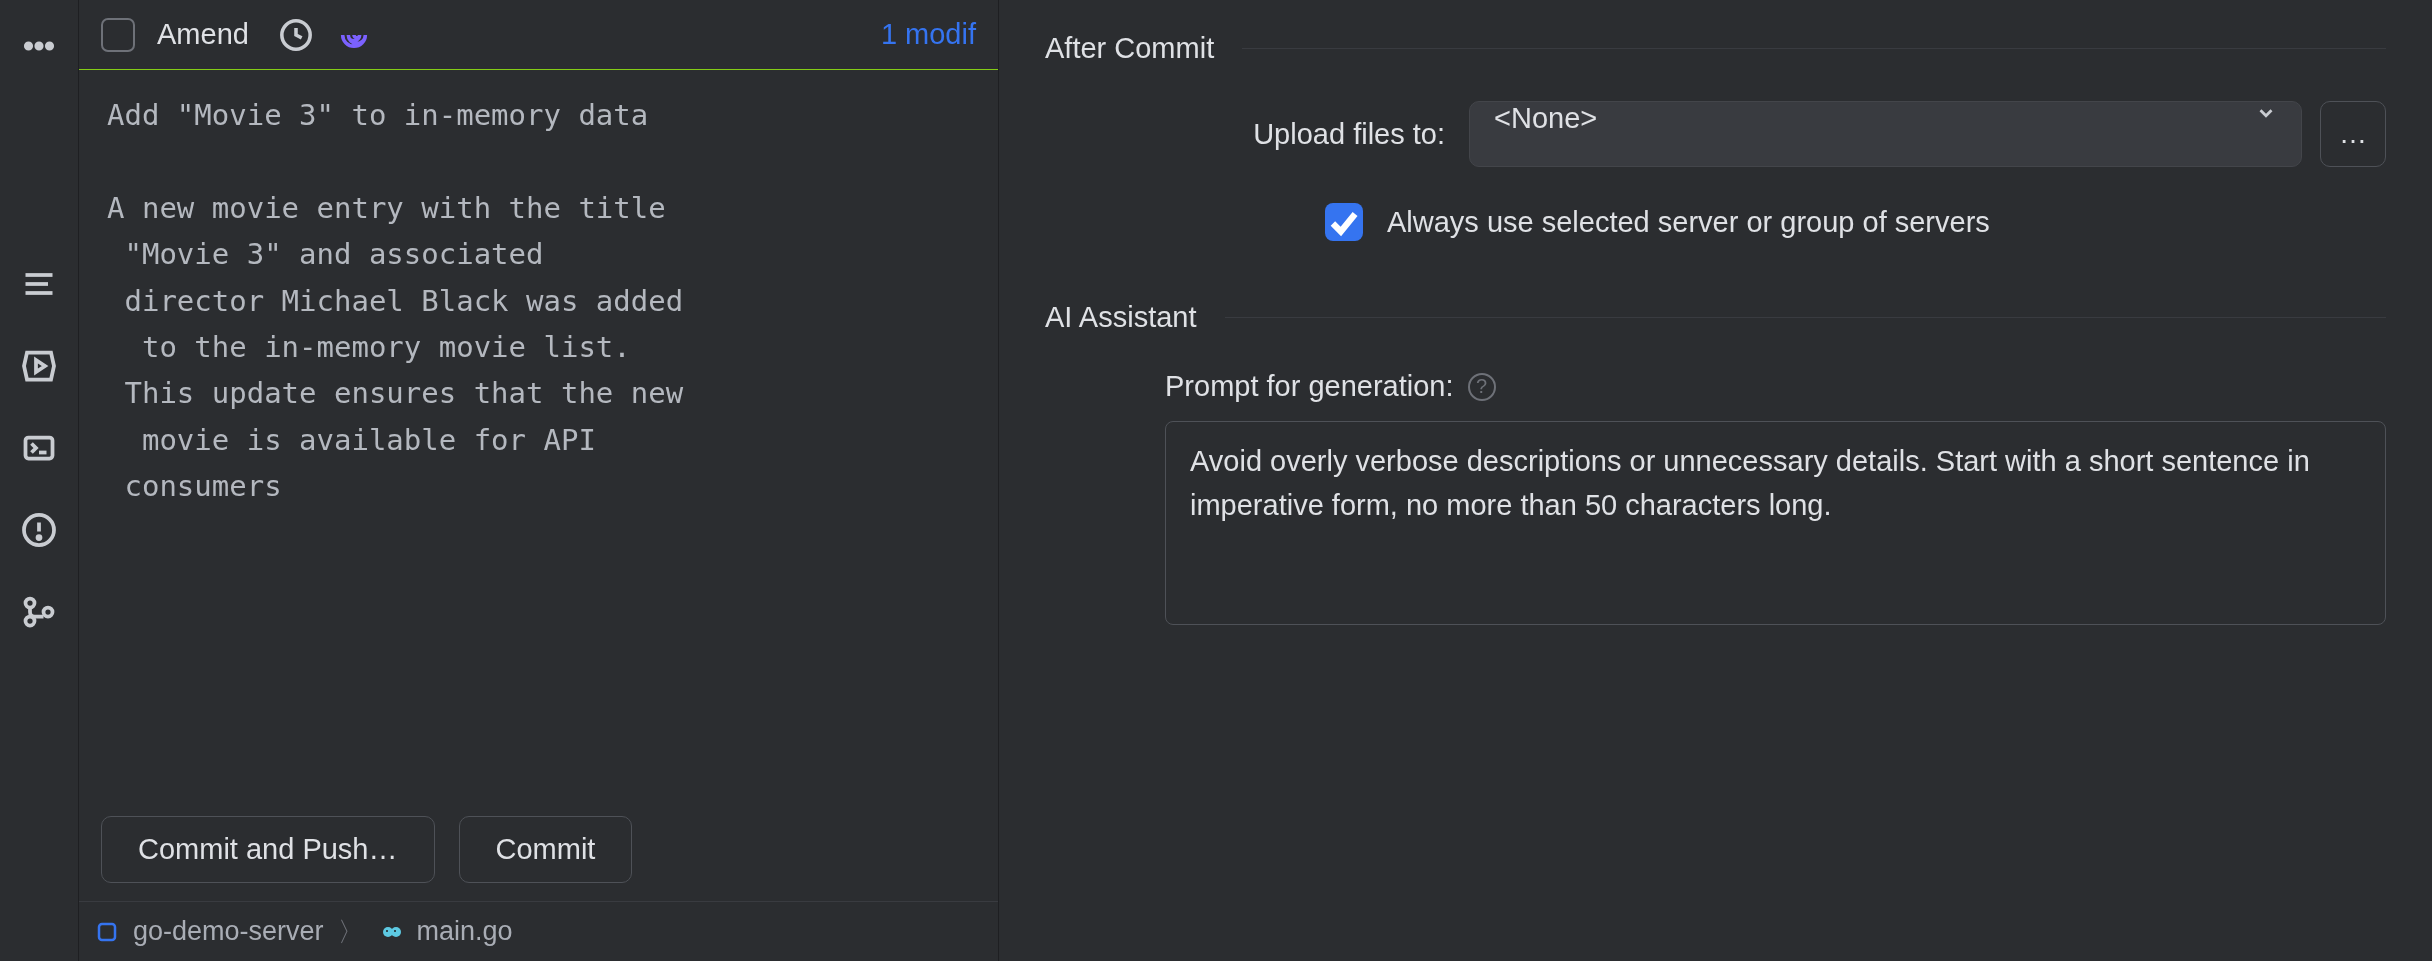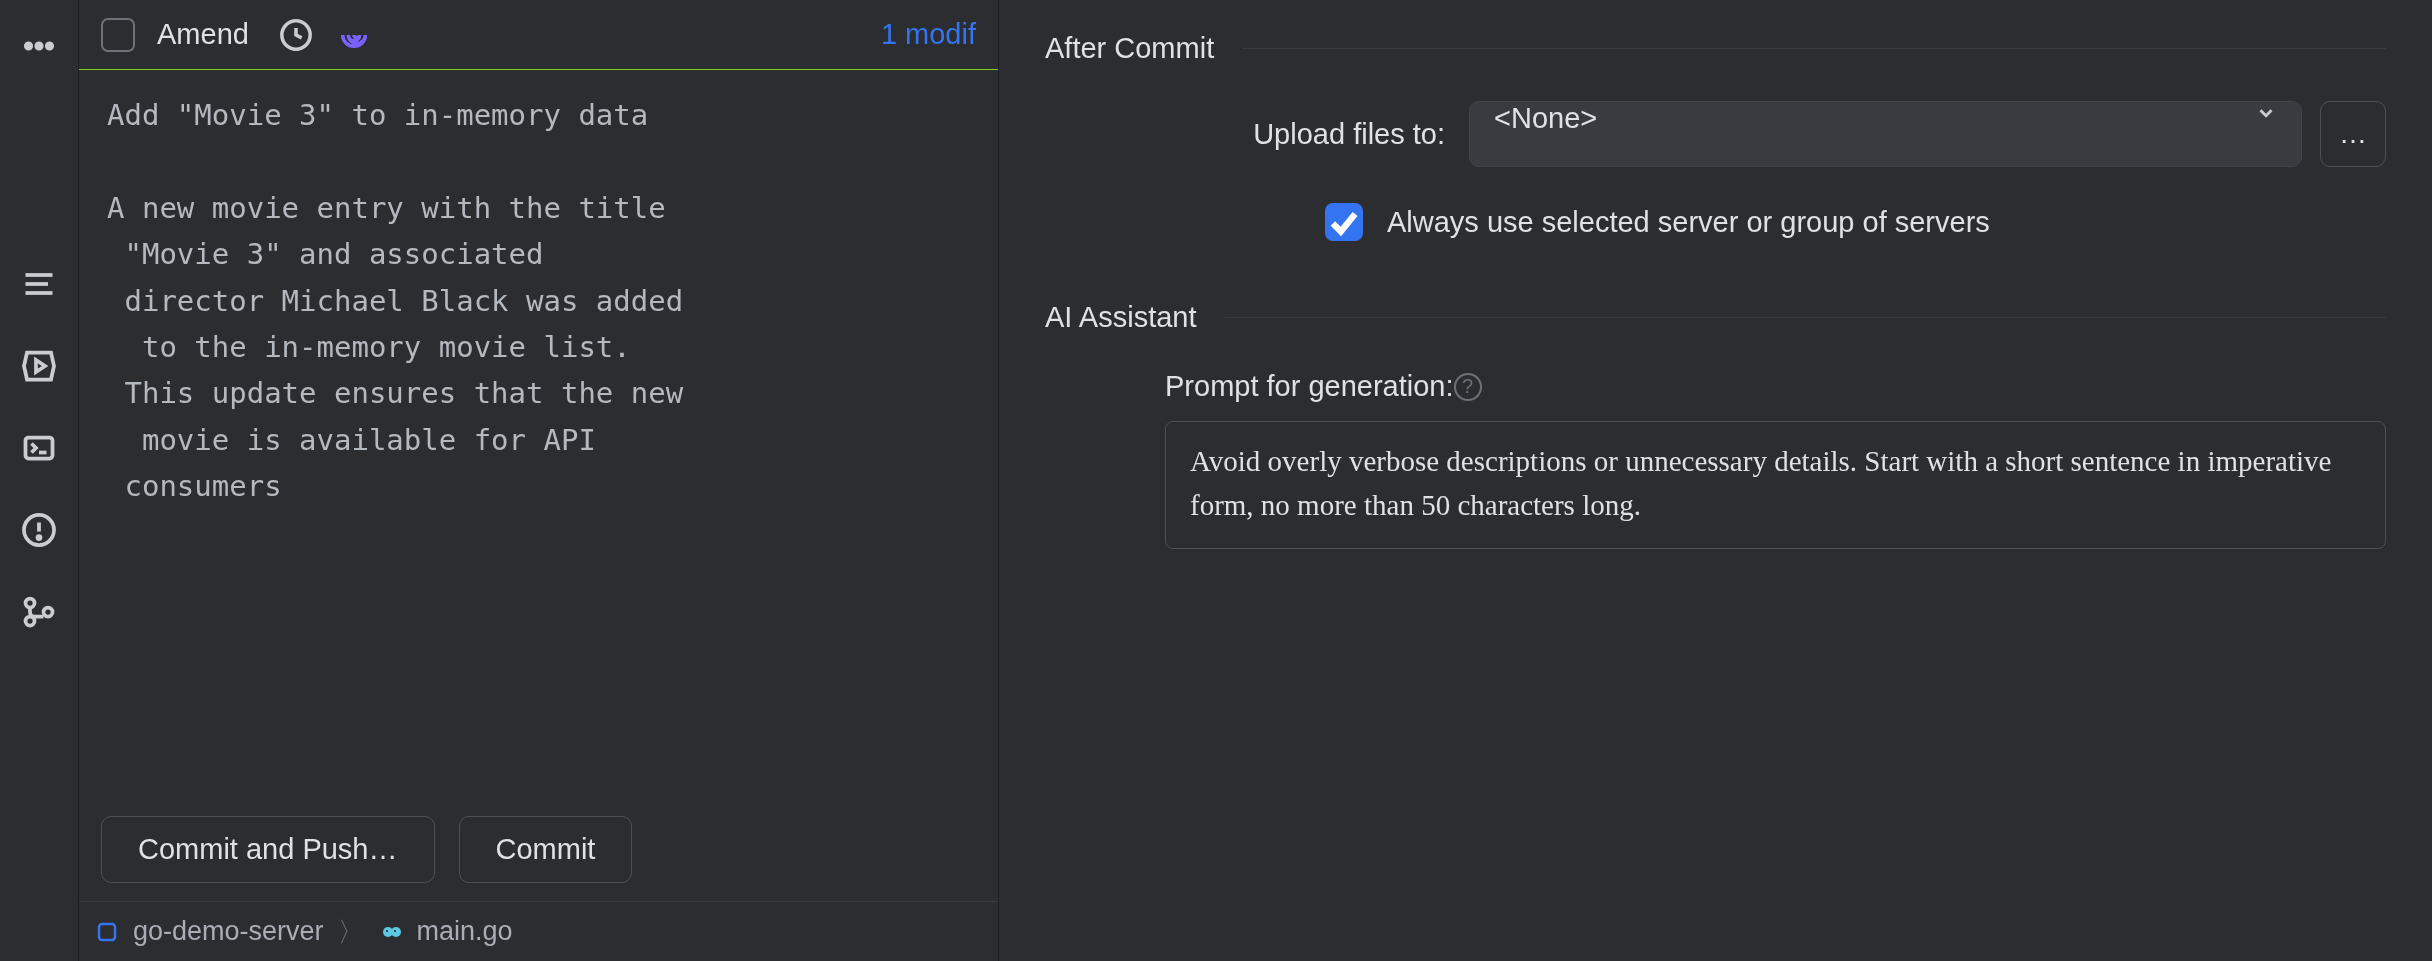--- a/index.html
+++ b/index.html
@@ -148,40 +148,40 @@
   background:#3574f0;
   border-radius:8px;
   display:flex;align-items:center;justify-content:center;
   cursor:pointer;
 }
 .check-filled svg { stroke:#fff; fill:none; stroke-width:4; }
 .check-label { color:#dfe1e5; font-size:29px; }
 .prompt-row {
   display:flex;
   align-items:center;
+  gap:14px;
   padding-left: 120px;
   margin-bottom: 18px;
 }
 .prompt-row .label { color:#dfe1e5; font-size:29px; }
 .help-icon {
   width:28px;height:28px;border:2.5px solid #6e7178;border-radius:50%;
   display:flex;align-items:center;justify-content:center;
   color:#6e7178;font-size:20px;
 }
 .prompt-box {
   margin-left: 120px;
   border:1px solid #4e5157;
   border-radius:8px;
   padding: 18px 24px;
   color:#dfe1e5;
   font-size:29px;
   line-height:1.5;
-  height: 128px;
+  height: 204px;
   overflow:hidden;
-  font-family:Liberation Serif, serif;
 }
 </style>
 </head>
 <body>
 
 <div class="left-sidebar">
   <div class="sb-icon">
     <svg viewBox="0 0 24 24">
         <circle cx="5" cy="12" r="1.8" fill="#c9ccd1"></circle>
         <circle cx="12" cy="12" r="1.8" fill="#c9ccd1"></circle>

